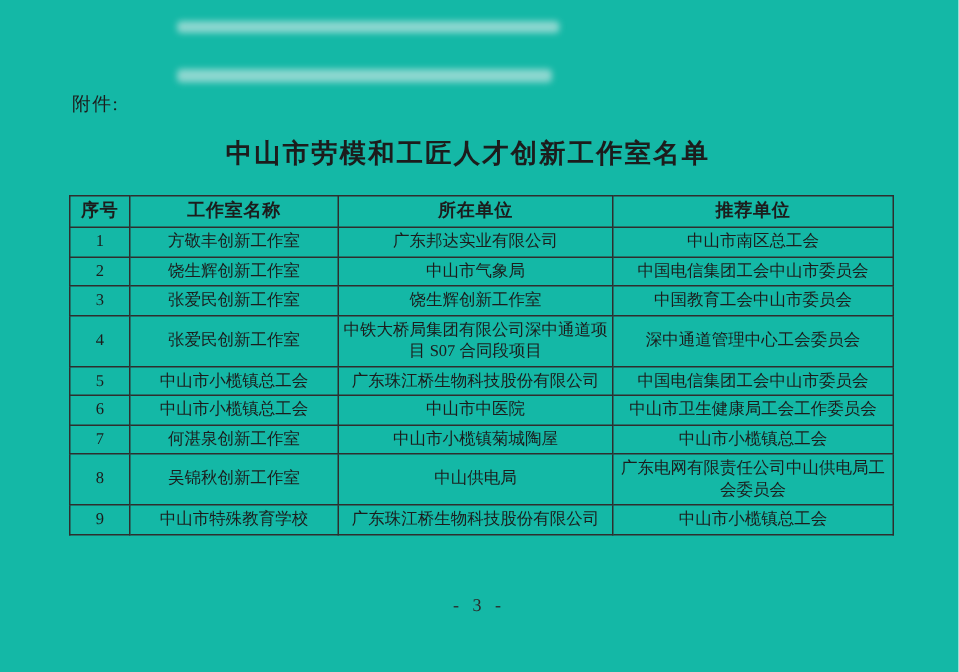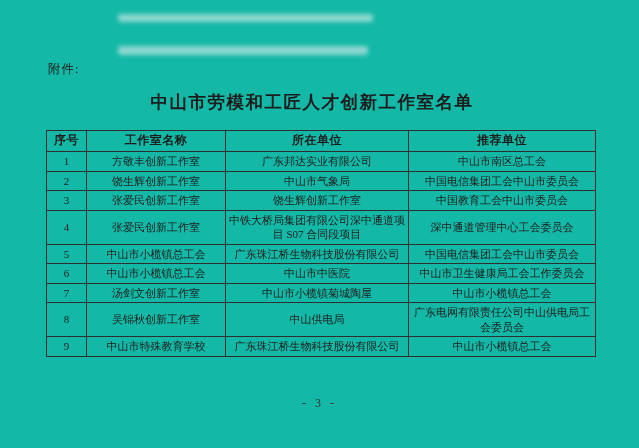--- a/index.html
+++ b/index.html
@@ -148,21 +148,21 @@
         <td>中国电信集团工会中山市委员会</td>
       </tr>
       <tr>
         <td>6</td>
         <td>中山市小榄镇总工会</td>
         <td>中山市中医院</td>
         <td>中山市卫生健康局工会工作委员会</td>
       </tr>
       <tr>
         <td>7</td>
-        <td>汤剑文创新工作室</td>
+        <td>何湛泉创新工作室</td>
         <td>中山市小榄镇菊城陶屋</td>
         <td>中山市小榄镇总工会</td>
       </tr>
       <tr>
         <td>8</td>
         <td>吴锦秋创新工作室</td>
         <td>中山供电局</td>
         <td>广东电网有限责任公司中山供电局工会委员会</td>
       </tr>
       <tr>

